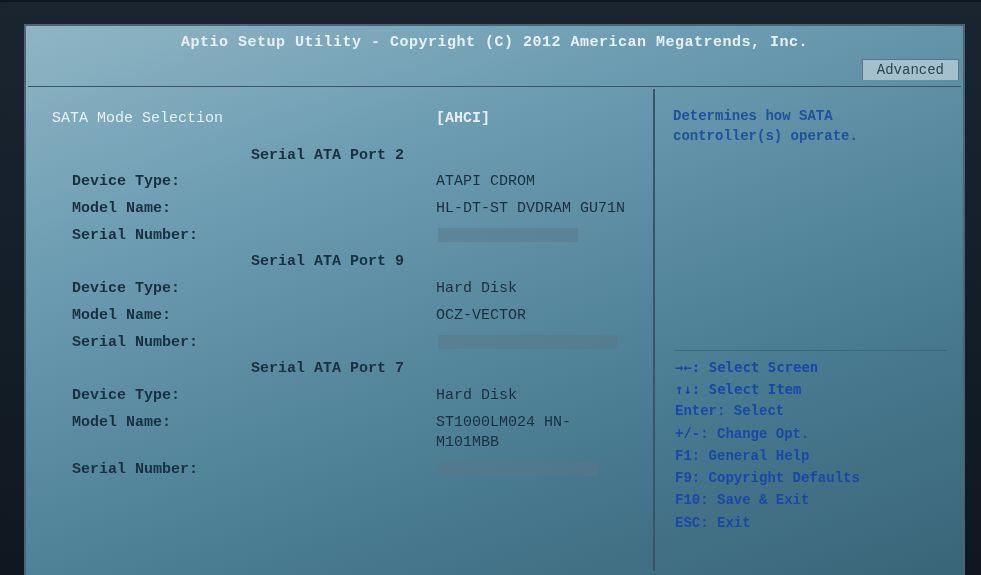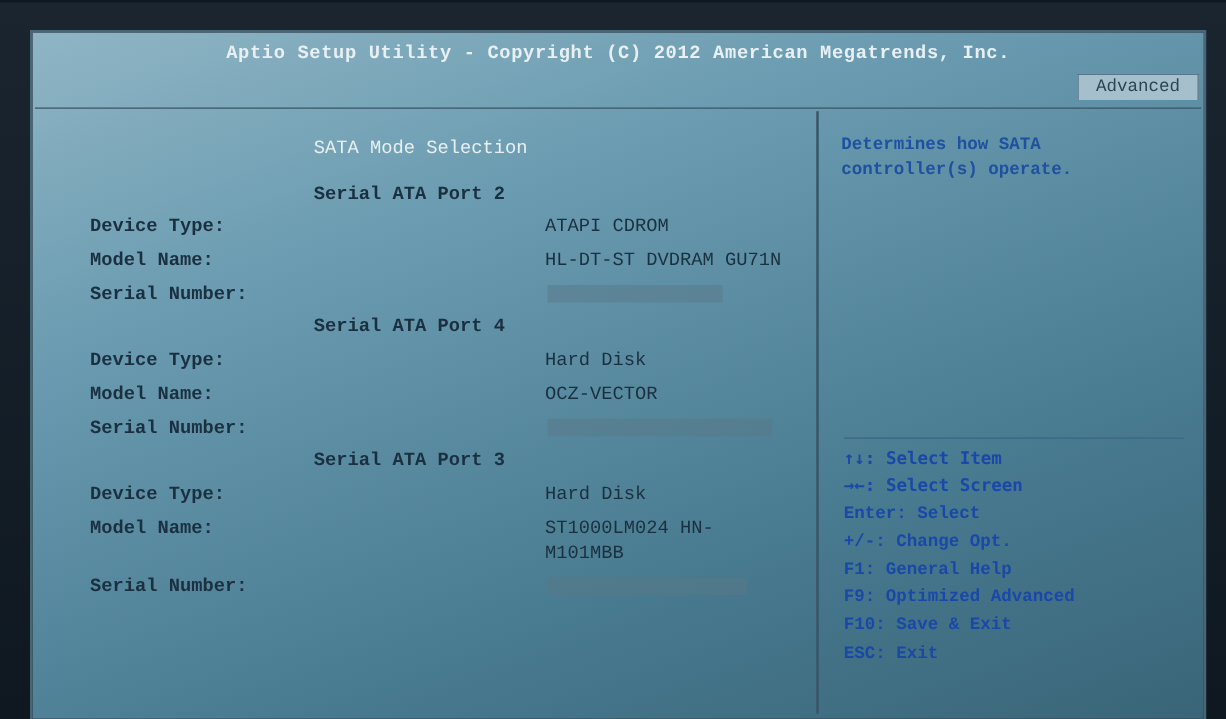--- a/index.html
+++ b/index.html
@@ -118,20 +118,21 @@
 <div class="screen">
   <div class="title-bar">Aptio Setup Utility - Copyright (C) 2012 American Megatrends, Inc.</div>
   <div class="tab-row">
     <div class="tab">Advanced</div>
   </div>
   <div class="content">
     <div class="main-panel">
 
       <div class="row selected-row">
         <div class="label-col">SATA Mode Selection</div>
+        <div class="value-col">[AHCI]</div>
       </div>
 
       <div class="spacer"></div>
 
       <div class="row">
         <div class="label-col">Serial ATA Port 2</div>
       </div>
       <div class="row">
         <div class="label-col indent">Device Type:</div>
         <div class="value-col">ATAPI CDROM</div>
@@ -139,61 +140,61 @@
       <div class="row">
         <div class="label-col indent">Model Name:</div>
         <div class="value-col">HL-DT-ST DVDRAM GU71N</div>
       </div>
       <div class="row">
         <div class="label-col indent">Serial Number:</div>
         <div class="value-col"><span class="redacted red1"></span></div>
       </div>
 
       <div class="row">
-        <div class="label-col">Serial ATA Port 4</div>
+        <div class="label-col">Serial ATA Port 9</div>
       </div>
       <div class="row">
         <div class="label-col indent">Device Type:</div>
         <div class="value-col">Hard Disk</div>
       </div>
       <div class="row">
         <div class="label-col indent">Model Name:</div>
         <div class="value-col">OCZ-VECTOR</div>
       </div>
       <div class="row">
         <div class="label-col indent">Serial Number:</div>
         <div class="value-col"><span class="redacted red2"></span></div>
       </div>
 
       <div class="row">
-        <div class="label-col">Serial ATA Port 3</div>
+        <div class="label-col">Serial ATA Port 7</div>
       </div>
       <div class="row">
         <div class="label-col indent">Device Type:</div>
         <div class="value-col">Hard Disk</div>
       </div>
       <div class="row">
         <div class="label-col indent">Model Name:</div>
         <div class="value-col">ST1000LM024 HN-M101MBB</div>
       </div>
       <div class="row">
         <div class="label-col indent">Serial Number:</div>
         <div class="value-col"><span class="redacted red3"></span></div>
       </div>
 
     </div>
 
     <div class="side-panel">
       <div class="help-text">Determines how SATA controller(s) operate.</div>
       <div class="nav-help">
         <div class="sep"></div>
+        <div class="arrows">→←: Select Screen</div>
         <div class="arrows">↑↓: Select Item</div>
-        <div class="arrows">→←: Select Screen</div>
         <div>Enter: Select</div>
         <div>+/-: Change Opt.</div>
         <div>F1: General Help</div>
-        <div>F9: Optimized Advanced</div>
+        <div>F9: Copyright Defaults</div>
         <div>F10: Save &amp; Exit</div>
         <div>ESC: Exit</div>
       </div>
     </div>
   </div>
 </div>
 
 </body></html>

